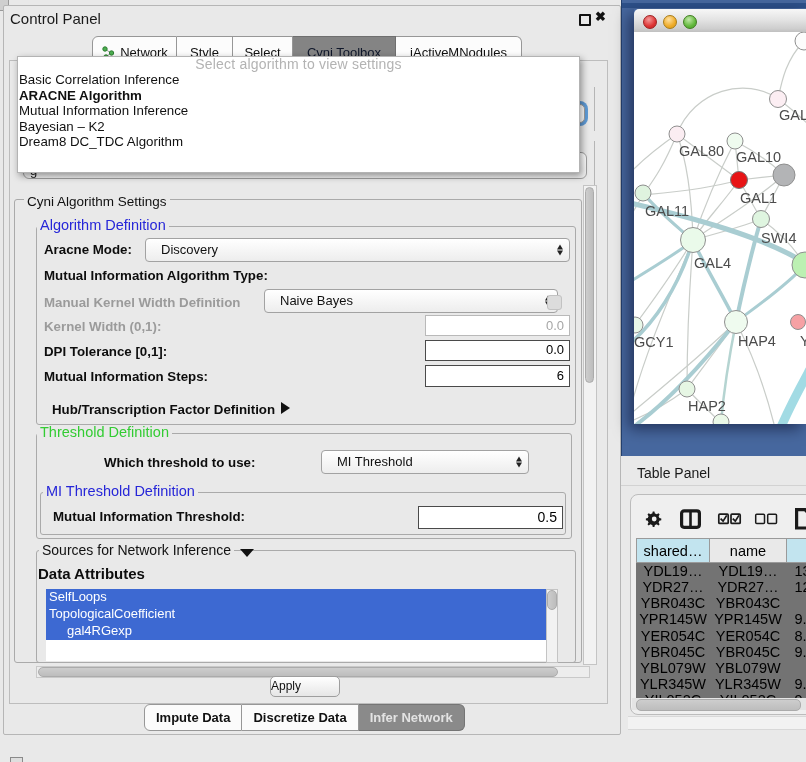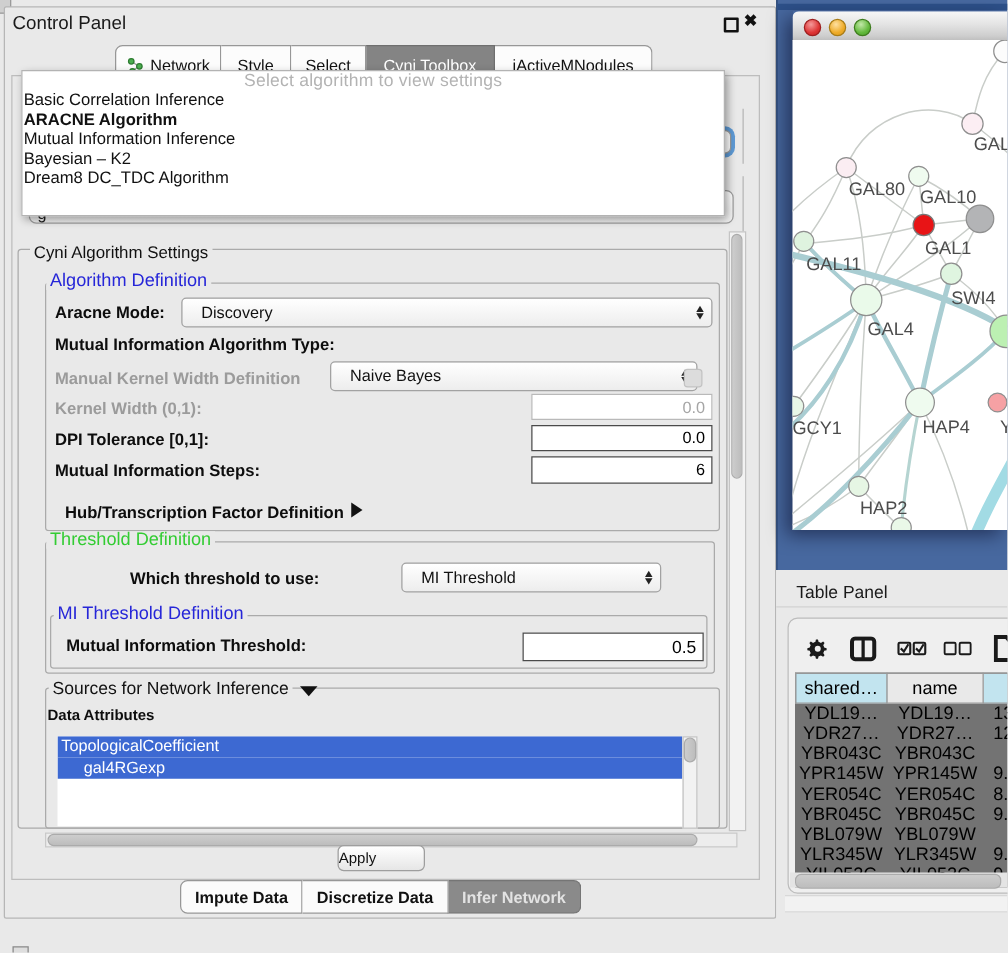--- a/index.html
+++ b/index.html
@@ -9,21 +9,21 @@
   
   #cpwin{left:3px;top:5px;width:616px;height:728px;background:#e9e9e9;border:1px solid #b6b6b6;border-radius:2px;}
   #cptitle{left:10px;top:10px;font-size:15px;color:#1a1a1a;}
   #btn-sq{left:579px;top:14px;width:8px;height:8px;border:2px solid #111;border-radius:1px;}
   #btn-x{left:595px;top:9px;font-size:13px;font-weight:bold;color:#111;}
   
   .tabbar{top:36px;height:33px;display:flex;}
   .tab{background:#fcfcfc;border:1px solid #979797;border-left:none;font-size:13px;color:#111;display:flex;align-items:center;justify-content:center;white-space:nowrap;box-sizing:border-box;}
   .tab.first{border-left:1px solid #979797;border-radius:6px 0 0 6px;}
   .tab.last{border-radius:0 6px 6px 0;}
-  .tab.sel{background:#848484;color:#ffffff;border-color:#6f6f6f;}
+  .tab.sel{background:#848484;color:#0f172a;border-color:#6f6f6f;}
   
   #outerbox{left:9px;top:60px;width:597px;height:642px;border:1px solid #bdbdbd;background:#e9e9e9;}
   
   .grp{border:1px solid #aaa;border-radius:3px;}
   .grptitle{position:absolute;background:#e9e9e9;padding:0 3px;line-height:14px;white-space:nowrap;}
   
   .sbv{background:#f2f2f2;border:1px solid #c4c4c4;}
   .thumbv{position:absolute;background:linear-gradient(90deg,#cdcdcd,#bdbdbd);border:1px solid #ababab;border-radius:5px;}
   .thumbh{position:absolute;background:linear-gradient(180deg,#cdcdcd,#bdbdbd);border:1px solid #ababab;border-radius:5px;}
   
@@ -149,23 +149,24 @@
   </div>
 
 <div class="abs grp" style="left:40px;top:492px;width:524px;height:41px;"></div>
 <div class="grptitle" style="left:43px;top:484px;font-size:14.5px;color:#2626d8;">MI Threshold Definition</div>
 <div class="abs lbl" style="left:53px;top:509px;text-align:right;">Mutual Information Threshold:</div>
 <div class="field en" style="left:418px;top:506px;width:145px;height:23px;line-height:20px;font-size:14px;">0.5</div>
 
 <div class="abs grp" style="left:36px;top:550px;width:538px;height:111px;"></div>
 <div class="grptitle" style="left:39px;top:543px;font-size:14px;color:#111;">Sources for Network Inference</div>
 <div class="abs" style="left:240px;top:549px;width:0;height:0;border-left:7px solid transparent;border-right:7px solid transparent;border-top:8px solid #111;"></div>
-<div class="abs lbl" style="left:38px;top:565px;font-size:12px;">Data Attributes</div>
+<div class="abs lbl" style="left:38px;top:565px;font-size:15px;">Data Attributes</div>
 
 <div class="abs" style="left:46px;top:589px;width:500px;height:72px;background:#fff;overflow:hidden;">
+  <div style="background:#3d69d2;color:#fff;font-size:13px;height:17px;line-height:16px;padding-left:3px;">SelfLoops</div>
   <div style="background:#3d69d2;color:#fff;font-size:13px;height:17px;line-height:16px;padding-left:3px;">TopologicalCoefficient</div>
   <div style="background:#3d69d2;color:#fff;font-size:13px;height:17px;line-height:16px;padding-left:21px;">gal4RGexp</div>
 </div>
 <div class="abs sbv" style="left:546px;top:589px;width:10px;height:72px;"></div>
 <div class="thumbv" style="left:547px;top:590px;width:8px;height:18px;"></div>
 
 <div class="abs" style="left:270px;top:676px;width:68px;height:19px;background:linear-gradient(180deg,#ffffff,#e6e6e6);border:1px solid #9e9e9e;border-radius:5px;font-size:12px;color:#111;text-align:left;line-height:18px;">Apply</div>
 
 <div class="abs" style="left:144px;top:704px;height:27px;display:flex;">
   <div class="btab first">Impute Data</div>

